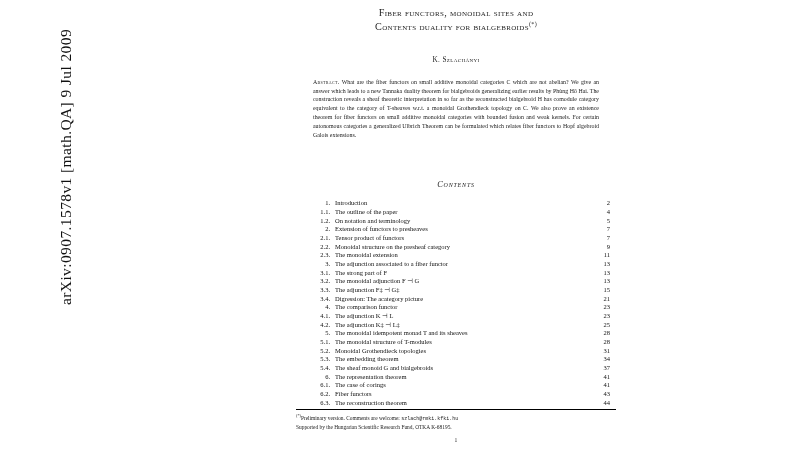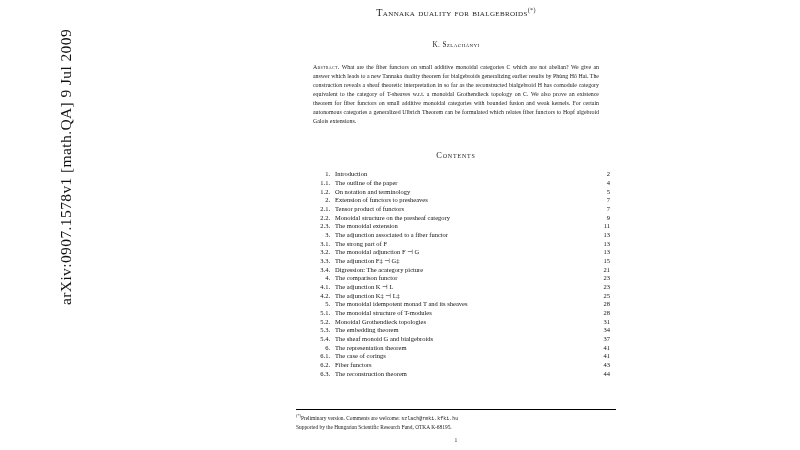--- a/index.html
+++ b/index.html
@@ -77,22 +77,23 @@
   .abstract .lead {
     font-variant: small-caps;
     letter-spacing: 0.3px;
   }
 
   .contents-head {
     text-align: center;
     font-variant: small-caps;
     font-size: 8.4px;
     letter-spacing: 0.8px;
-    margin-top: 25px;
+    margin-top: 40px;
     color: #1d1d1d;
+    font-style: italic;
   }
 
   .toc {
     margin: 10px 6px 0 8px;
     font-size: 6.5px;
     line-height: 1.335;
     color: #111;
   }
   .toc-row {
     display: flex;
@@ -151,22 +152,23 @@
 </head>
 <body>
 
 <div class="page">
 
   <div class="arxiv-stamp">arXiv:0907.1578v1  [math.QA]  9 Jul 2009</div>
 
   <div class="content">
 
     <div class="title">
+      <div>Fiber functors, monoidal sites and</div>
       <div>
-        <span>Tannaka duality for bialgebroids</span><span class="sup">(*)</span>
+        <span>Contents duality for bialgebroids</span><span class="sup">(*)</span>
       </div>
     </div>
 
     <div class="author">K. Szlachányi</div>
 
     <div class="abstract">
       <span class="lead">Abstract.</span><span> What are the fiber functors on small additive monoidal categories C which are not abelian? We give an answer which leads to a new Tannaka duality theorem for bialgebroids generalizing earlier results by Phùng Hô Hai. The construction reveals a sheaf theoretic interpretation in so far as the reconstructed bialgebroid H has comodule category equivalent to the category of T-sheaves w.r.t. a monoidal Grothendieck topology on C. We also prove an existence theorem for fiber functors on small additive monoidal categories with bounded fusion and weak kernels. For certain autonomous categories a generalized Ulbrich Theorem can be formulated which relates fiber functors to Hopf algebroid Galois extensions.</span>
     </div>
 
     <div class="contents-head">Contents</div>

